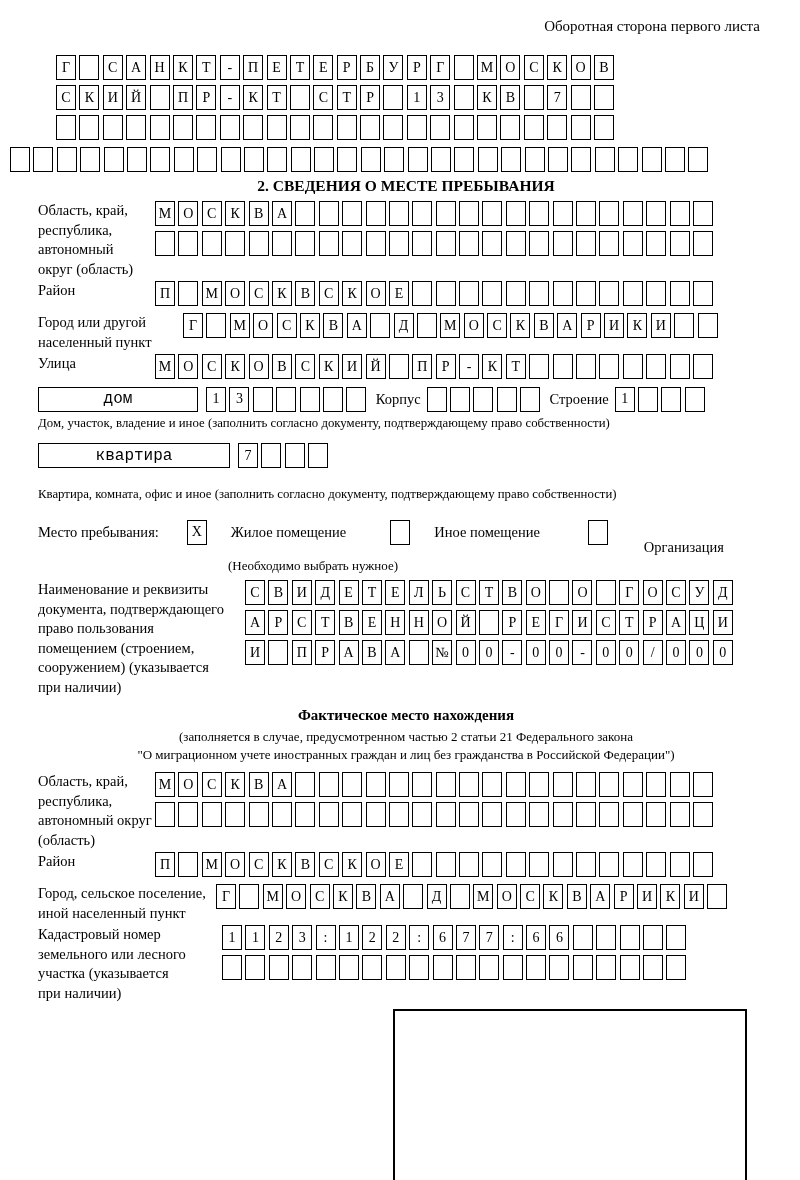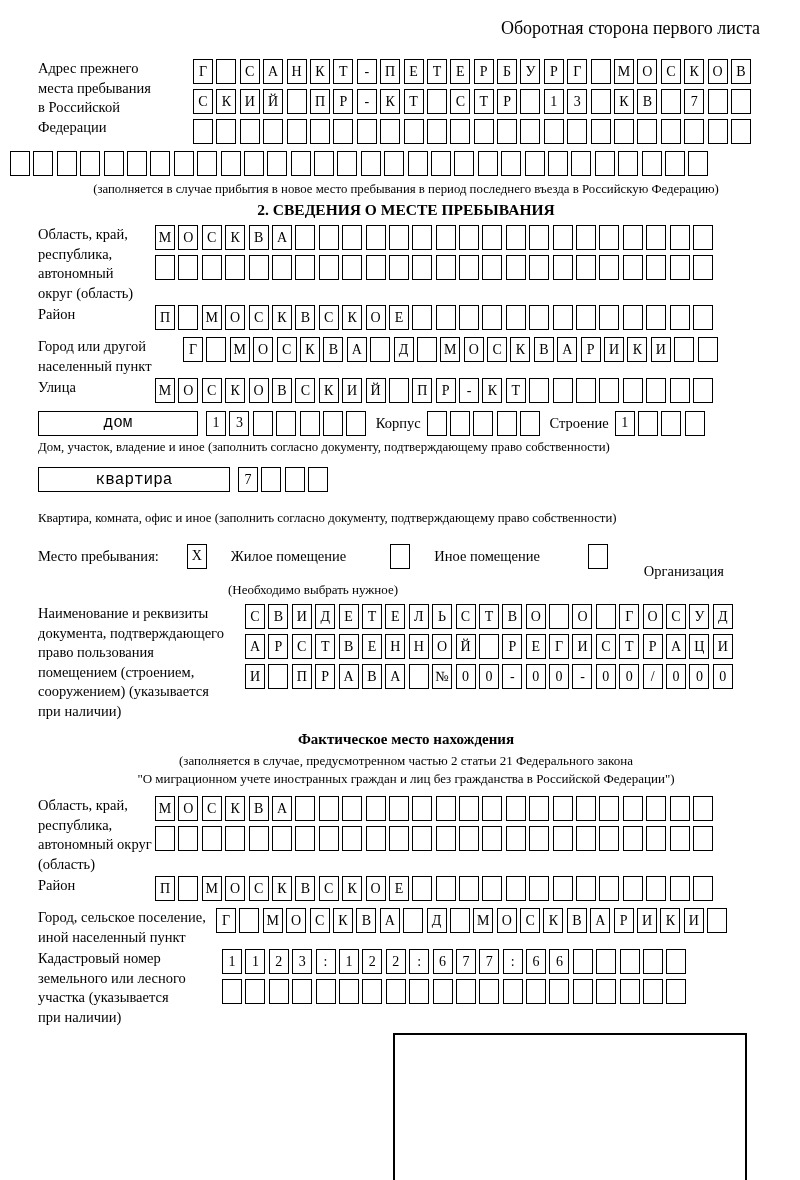--- a/index.html
+++ b/index.html
@@ -2,21 +2,21 @@
 <html><head>
 <meta charset="utf-8">
 <style>
   html,body{margin:0;padding:0;}
   body{
     width:800px;height:1180px;overflow:hidden;
     background:#ffffff;color:#000;
     font-family:"Liberation Serif","DejaVu Serif",serif;
   }
   .page{box-sizing:border-box;width:800px;padding:10px 26px 0 38px;}
-  .header-note{text-align:right;font-size:18px;margin:8px 14px 20px 0;}
+  .header-note{text-align:right;font-size:15px;margin:8px 14px 20px 0;}
   .frow{display:flex;align-items:flex-start;margin-bottom:2px;}
   .flabel{font-size:14.5px;line-height:19.5px;white-space:pre-line;flex-shrink:0;}
   .rows{display:flex;flex-direction:column;}
   .boxrow{display:flex;flex-wrap:nowrap;margin-bottom:5px;}
   .cell{
     width:18px;height:23px;border:1.6px solid #000;margin-right:3.4px;
     display:inline-flex;align-items:center;justify-content:center;
     font-size:14px;flex-shrink:0;background:#fff;
   }
   .caption{font-size:12.8px;line-height:16px;margin:0 0 4px 0;}
@@ -47,24 +47,20 @@
   .fullrow{margin-left:-28px;}
 </style>
 </head>
 <body>
 
 <div class="page">
 
   <div class="header-note">Оборотная сторона первого листа</div>
 
   <div class="frow">
-    <div class="flabel w-prevlabel">Адрес прежнего
-места пребывания
-в Российской
-Федерации</div>
     <div class="rows ml-prev">
       <div class="boxrow">
           <span class="cell">Г</span>
           <span class="cell"></span>
           <span class="cell">С</span>
           <span class="cell">А</span>
           <span class="cell">Н</span>
           <span class="cell">К</span>
           <span class="cell">Т</span>
           <span class="cell">-</span>
@@ -164,21 +160,20 @@
       <span class="cell"></span>
       <span class="cell"></span>
       <span class="cell"></span>
       <span class="cell"></span>
       <span class="cell"></span>
       <span class="cell"></span>
       <span class="cell"></span>
       <span class="cell"></span>
       <span class="cell"></span>
     </div>
-  <div class="caption center">(заполняется в случае прибытия в новое место пребывания в период последнего въезда в Российскую Федерацию)</div>
 
   <div class="sec-title">2. СВЕДЕНИЯ О МЕСТЕ ПРЕБЫВАНИЯ</div>
 
   <div class="frow">
     <div class="flabel w-std">Область, край,
 республика,
 автономный
 округ (область)</div>
     <div class="rows">
       <div class="boxrow">

